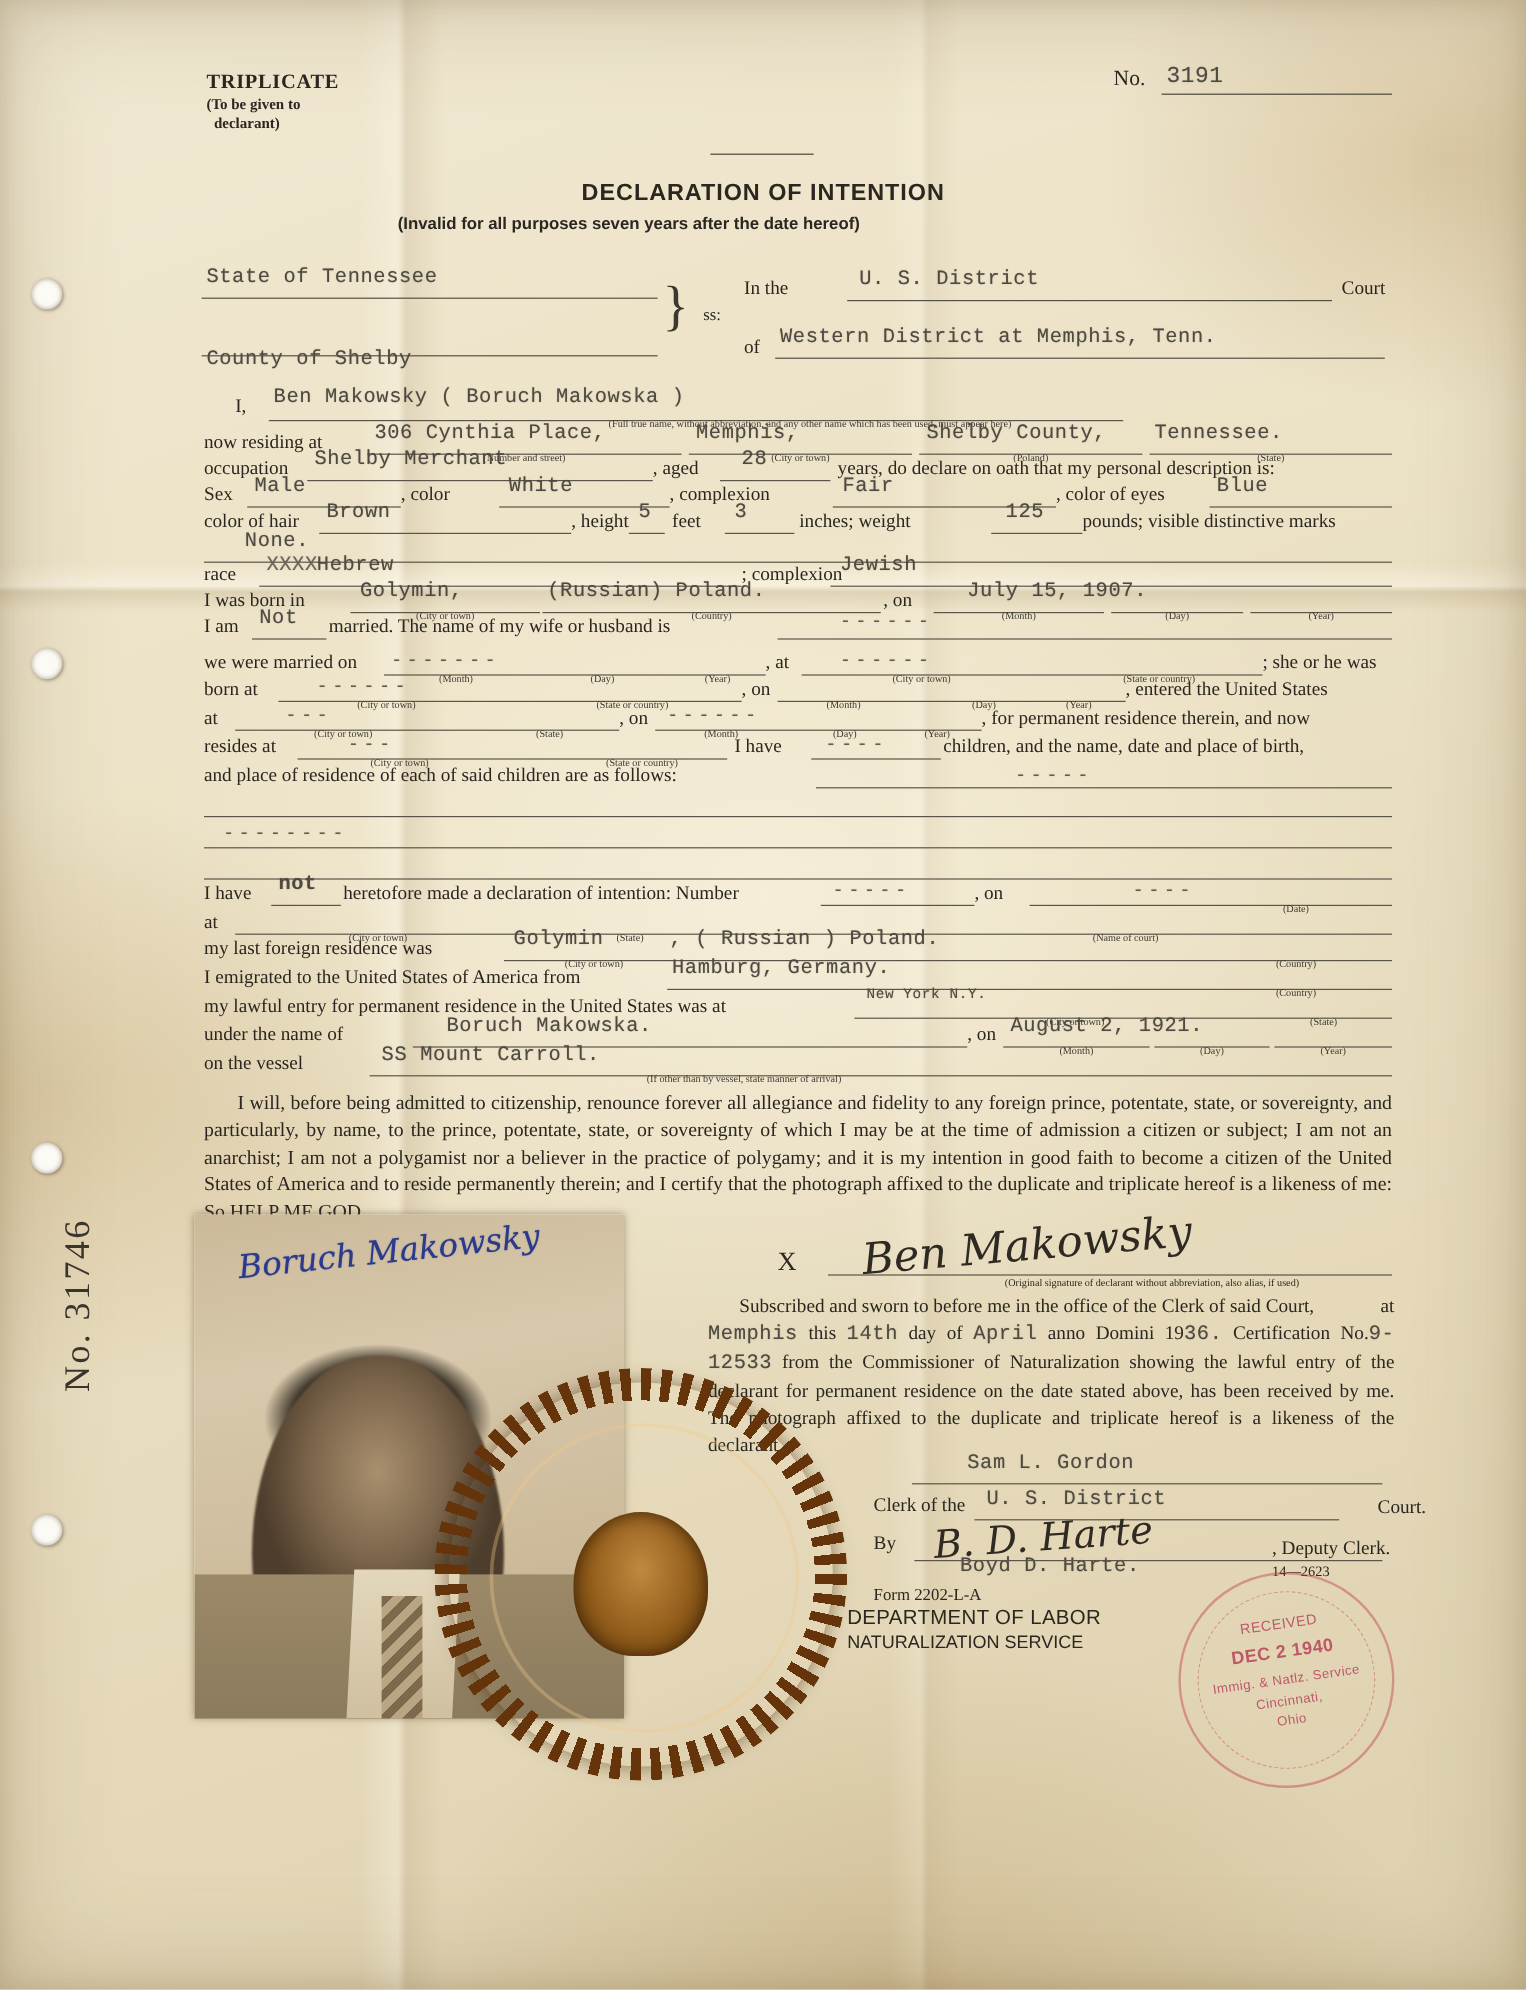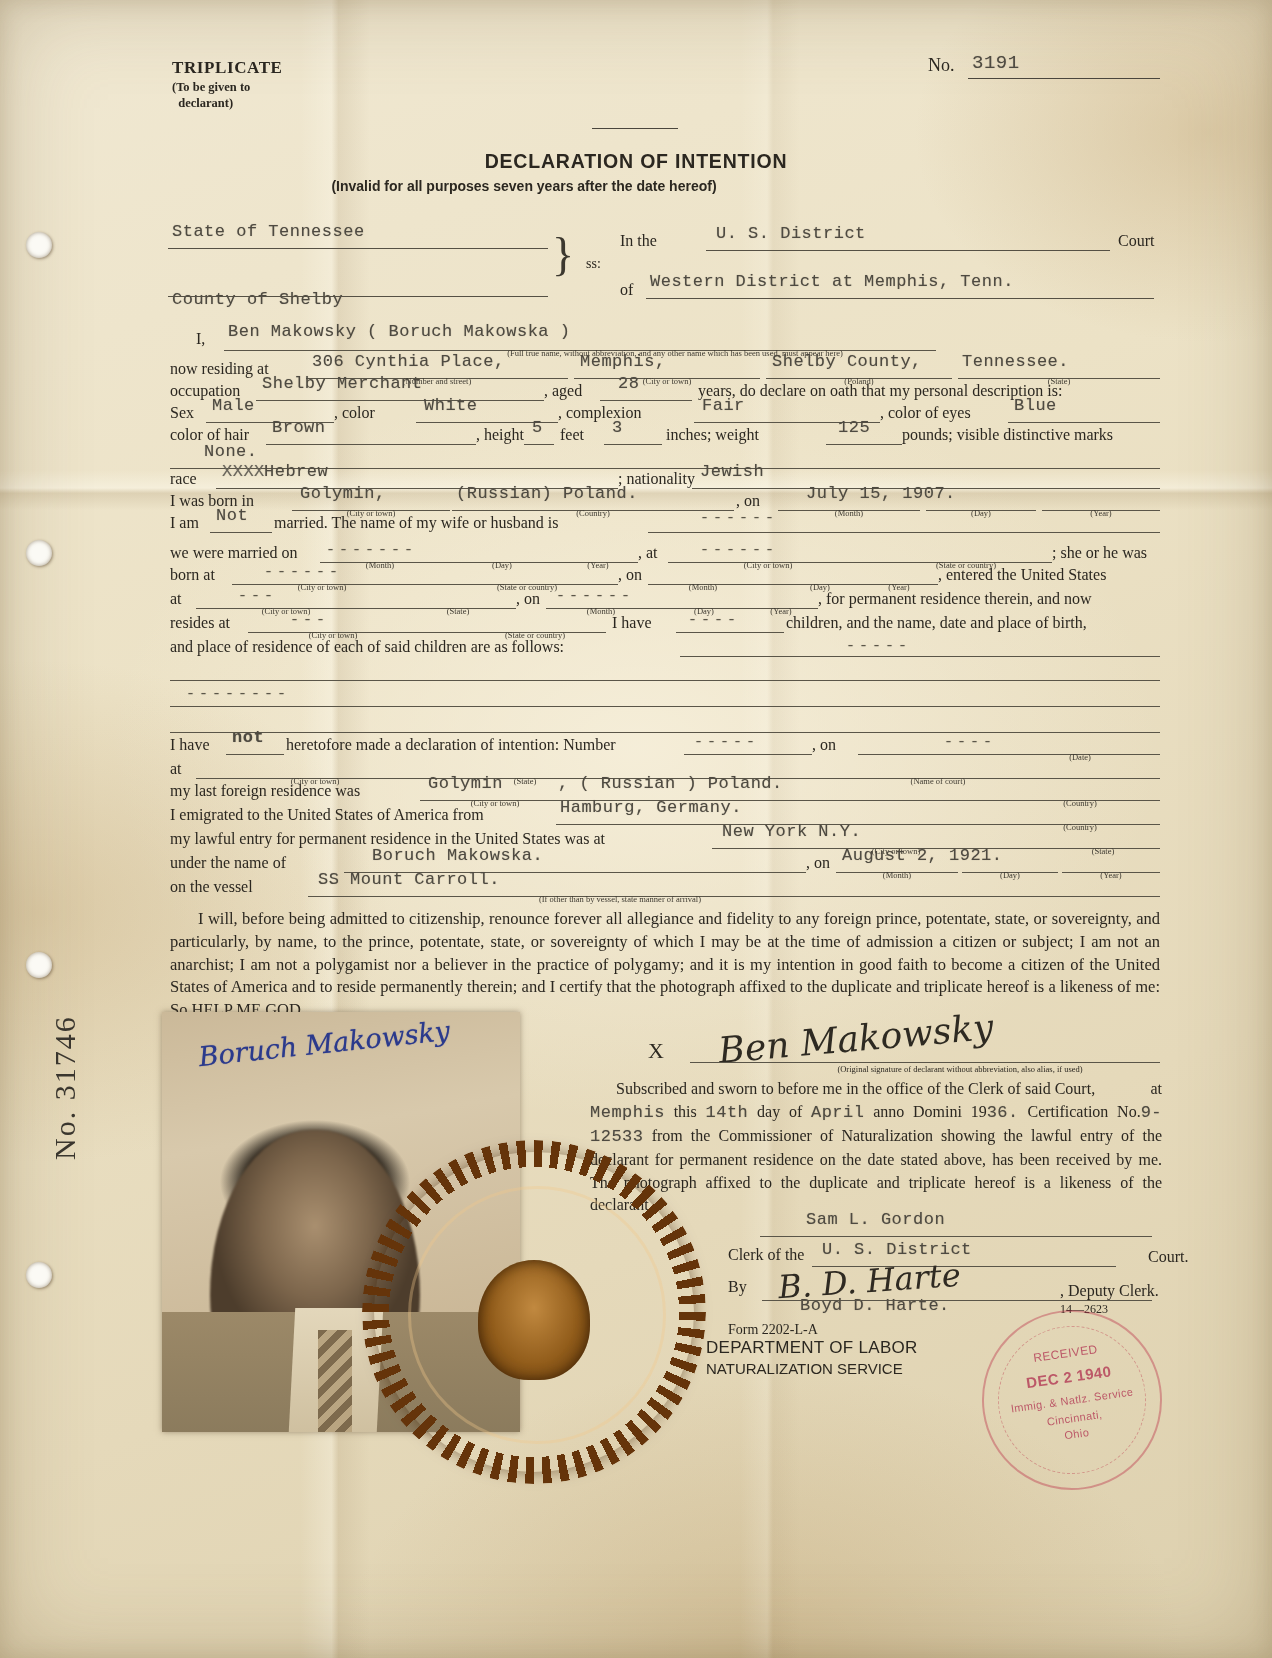--- a/index.html
+++ b/index.html
@@ -283,21 +283,21 @@
   <div class="abs typed" style="left:838px;top:418px;font-size:17px">125</div>
   <div class="ul" style="left:826px;top:444px;width:76px"></div>
   <div class="line" style="left:902px;top:426px">pounds; visible distinctive marks</div>
   <div class="abs typed" style="left:204px;top:442px;font-size:17px">None.</div>
   <div class="ul" style="left:170px;top:468px;width:990px"></div>
 
   <div class="line" style="left:170px;top:470px">race</div>
   <div class="abs typed" style="left:222px;top:462px;font-size:17px;color:#6a665c">XXXX</div>
   <div class="abs typed" style="left:264px;top:462px;font-size:17px">Hebrew</div>
   <div class="ul" style="left:216px;top:488px;width:402px"></div>
-  <div class="line" style="left:618px;top:470px">; nationality</div>
+  <div class="line" style="left:618px;top:470px">; complexion</div>
   <div class="abs typed" style="left:700px;top:462px;font-size:17px">Jewish</div>
   <div class="ul" style="left:692px;top:488px;width:468px"></div>
 
   <div class="line" style="left:170px;top:492px">I was born in</div>
   <div class="abs typed" style="left:300px;top:484px;font-size:17px">Golymin,</div>
   <div class="ul" style="left:292px;top:510px;width:158px"></div>
   <div class="note" style="left:292px;top:508px;width:158px">(City or town)</div>
   <div class="abs typed" style="left:456px;top:484px;font-size:17px">(Russian) Poland.</div>
   <div class="ul" style="left:452px;top:510px;width:282px"></div>
   <div class="note" style="left:452px;top:508px;width:282px">(Country)</div>
@@ -395,21 +395,21 @@
   <div class="ul" style="left:420px;top:800px;width:740px"></div>
   <div class="note" style="left:424px;top:798px;width:142px">(City or town)</div>
   <div class="note" style="left:1000px;top:798px;width:160px">(Country)</div>
 
   <div class="line" style="left:170px;top:806px">I emigrated to the United States of America from</div>
   <div class="abs typed" style="left:560px;top:798px;font-size:17px">Hamburg,  Germany.</div>
   <div class="ul" style="left:556px;top:824px;width:604px"></div>
   <div class="note" style="left:1000px;top:822px;width:160px">(Country)</div>
 
   <div class="line" style="left:170px;top:830px">my lawful entry for permanent residence in the United States was at</div>
-  <div class="abs typed" style="left:722px;top:822px;font-size:17px">New York N.Y.</div>
+  <div class="abs typed" style="left:722px;top:822px;font-size:12px">New York N.Y.</div>
   <div class="ul" style="left:712px;top:848px;width:448px"></div>
   <div class="note" style="left:826px;top:846px;width:140px">(City or town)</div>
   <div class="note" style="left:1046px;top:846px;width:114px">(State)</div>
 
   <div class="line" style="left:170px;top:854px">under the name of</div>
   <div class="abs typed" style="left:372px;top:846px;font-size:17px">Boruch Makowska.</div>
   <div class="ul" style="left:344px;top:872px;width:462px"></div>
   <div class="line" style="left:806px;top:854px">, on</div>
   <div class="abs typed" style="left:842px;top:846px;font-size:17px">August 2, 1921.</div>
   <div class="ul" style="left:836px;top:872px;width:122px"></div>

